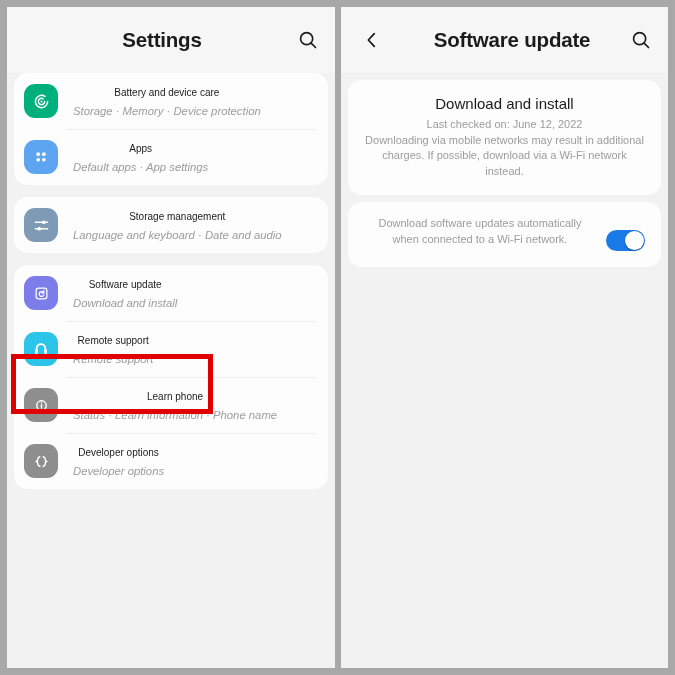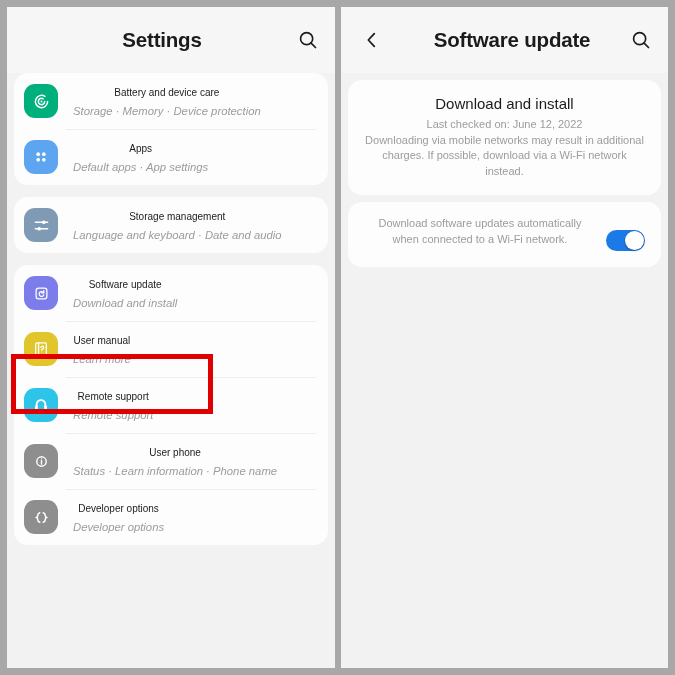--- a/index.html
+++ b/index.html
@@ -261,34 +261,20 @@
             <path d="M14.6 11.1a3 3 0 1 0 .25 2.6"></path>
             <path d="M14.9 8.4v2.8h-2.7"></path>
           </svg>
         </span>
         <div class="row-txt">
           <div class="row-title">Software update</div>
           <div class="row-sub">Download and install</div>
         </div>
       </div>
       <div class="row">
-        <span class="ico" style="background:#e0c62b">
-          <svg viewBox="0 0 24 24" width="20" height="20" fill="none" stroke="#ffffff" stroke-width="1.6" stroke-linecap="round">
-            <rect x="5.6" y="4.6" width="12.8" height="14.8" rx="1.6"></rect>
-            <line x1="9.1" y1="4.6" x2="9.1" y2="19.4"></line>
-            <path d="M12 10.2a1.7 1.7 0 1 1 1.9 1.7c-.6.2-.9.6-.9 1.2v.35" stroke-width="1.5"></path>
-            <circle cx="13" cy="15.5" r="0.65" fill="#ffffff" stroke="none"></circle>
-          </svg>
-        </span>
-        <div class="row-txt">
-          <div class="row-title">User manual</div>
-          <div class="row-sub">Learn more</div>
-        </div>
-      </div>
-      <div class="row">
         <span class="ico" style="background:#2cc4e8">
           <svg viewBox="0 0 24 24" width="20" height="20" fill="#ffffff">
             <path d="M12 5.2c-3.6 0-6.3 2.6-6.3 6v3.3h2.2v-3.3c0-2.3 1.8-4 4.1-4s4.1 1.7 4.1 4v3.3h2.2v-3.3c0-3.4-2.7-6-6.3-6z"></path>
             <rect x="4.9" y="12.4" width="3.2" height="5.6" rx="1.6"></rect>
             <rect x="15.9" y="12.4" width="3.2" height="5.6" rx="1.6"></rect>
           </svg>
         </span>
         <div class="row-txt">
           <div class="row-title">Remote support</div>
           <div class="row-sub">Remote support</div>
@@ -296,21 +282,21 @@
       </div>
       <div class="row">
         <span class="ico" style="background:#8e8e8e">
           <svg viewBox="0 0 24 24" width="21" height="21" fill="none" stroke="#ffffff" stroke-width="1.6" stroke-linecap="round">
             <circle cx="12" cy="12" r="5.4"></circle>
             <line x1="12" y1="11.2" x2="12" y2="15"></line>
             <circle cx="12" cy="9.1" r="0.75" fill="#ffffff" stroke="none"></circle>
           </svg>
         </span>
         <div class="row-txt">
-          <div class="row-title">User phone</div>
+          <div class="row-title">Learn phone</div>
           <div class="row-sub">Status  ·  Learn information  ·  Phone name</div>
         </div>
       </div>
       <div class="row">
         <span class="ico" style="background:#8e8e8e">
           <svg viewBox="0 0 24 24" width="21" height="21" fill="none" stroke="#ffffff" stroke-width="1.7" stroke-linecap="round">
             <path d="M10 6.6c-1.8.5-2.3 1.8-2.3 3.2 0 .9-.5 1.7-1.4 2.2.9.5 1.4 1.3 1.4 2.2 0 1.4.5 2.7 2.3 3.2"></path>
             <path d="M14 6.6c1.8.5 2.3 1.8 2.3 3.2 0 .9.5 1.7 1.4 2.2-.9.5-1.4 1.3-1.4 2.2 0 1.4-.5 2.7-2.3 3.2"></path>
           </svg>
         </span>

